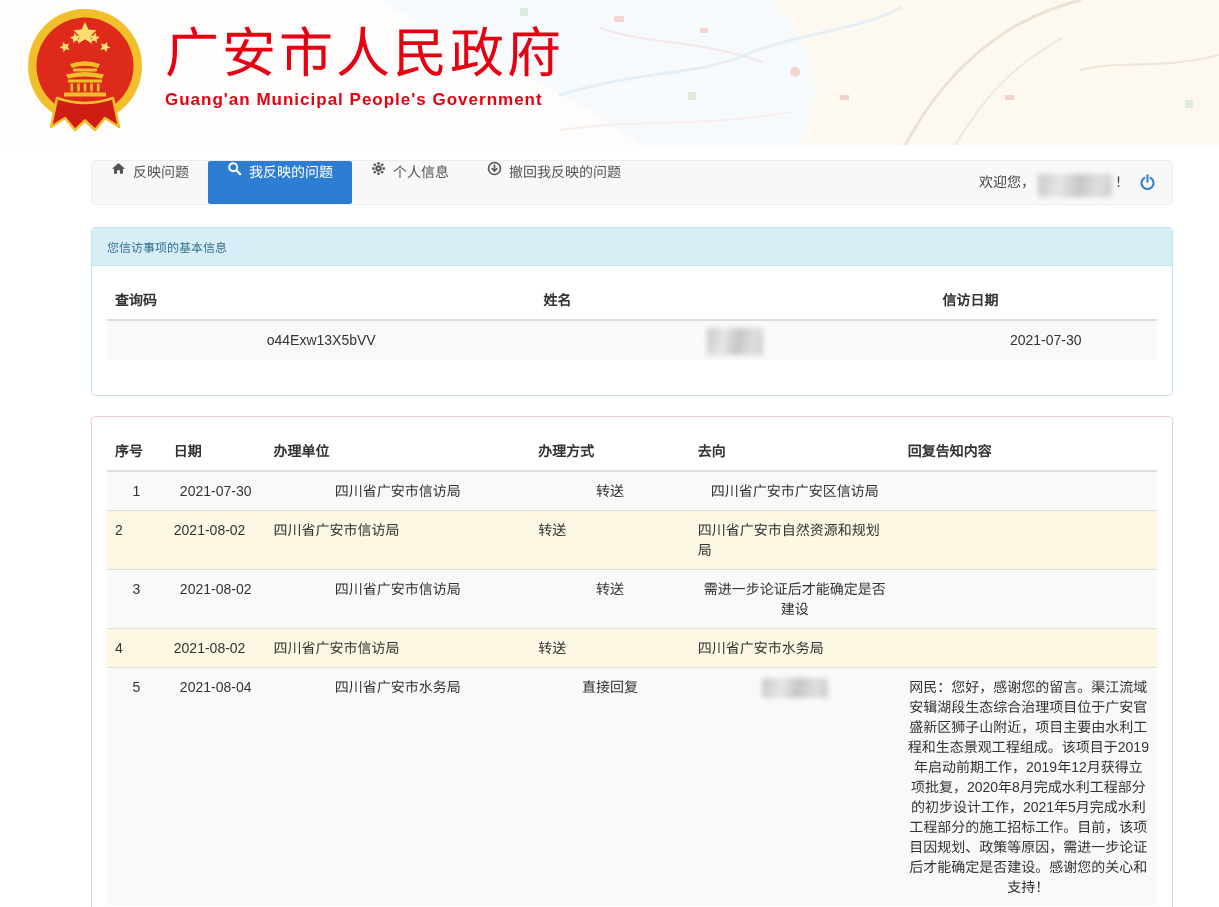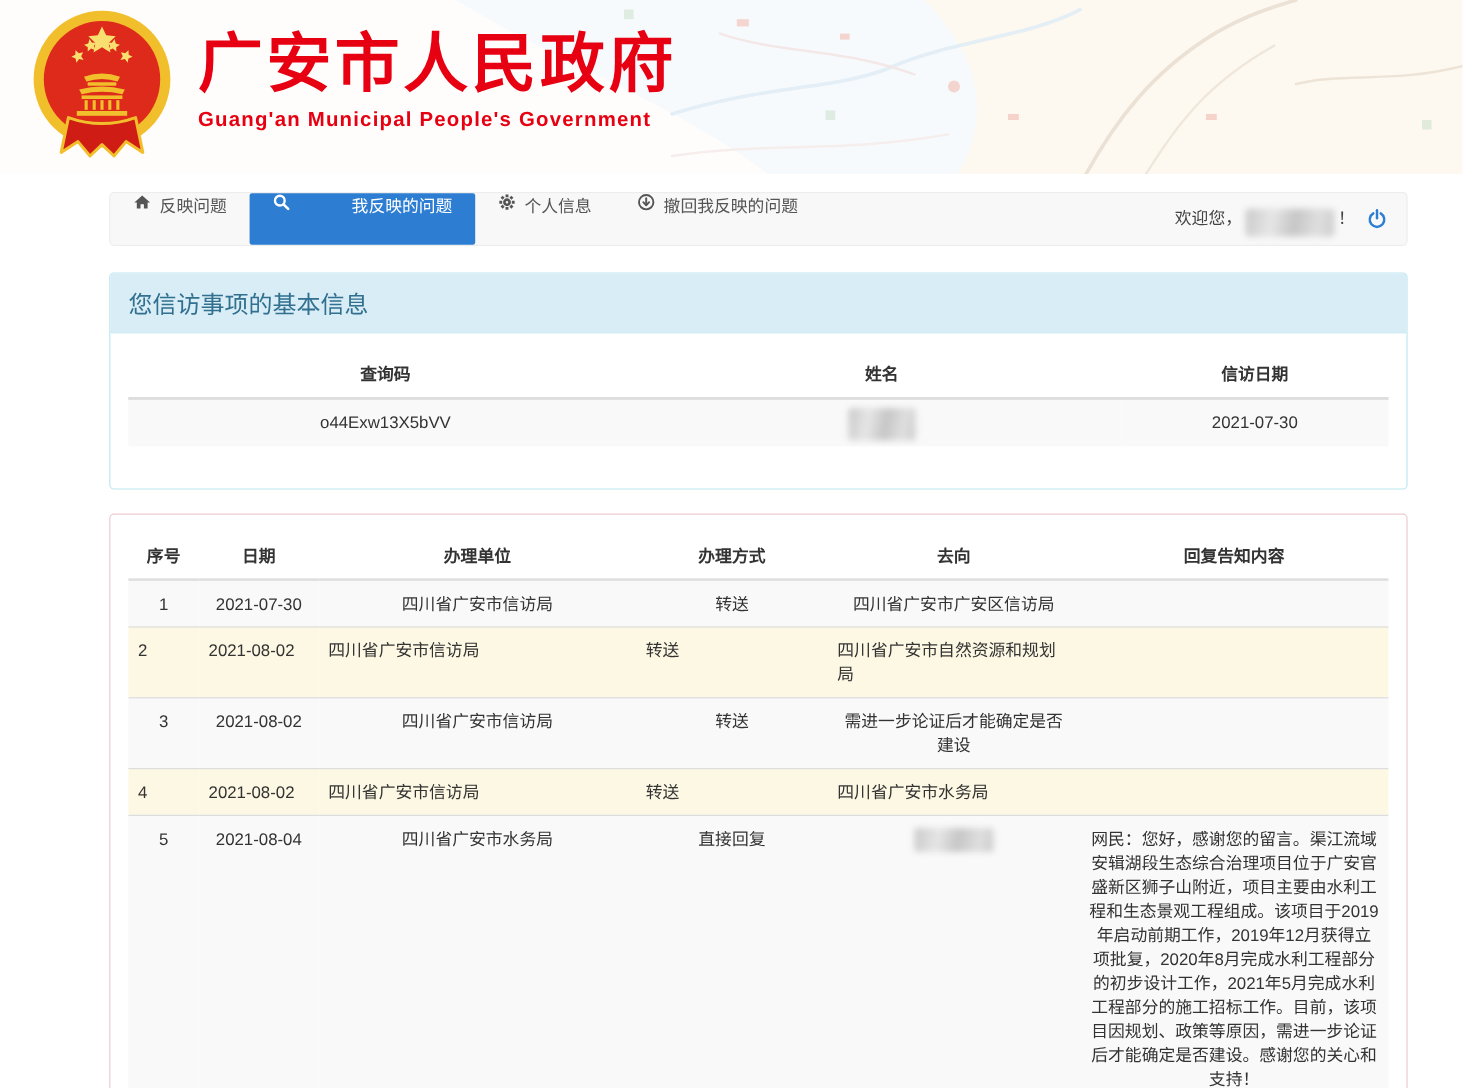--- a/index.html
+++ b/index.html
@@ -18,53 +18,53 @@
     color:var(--body-text);font-size:14px;
   }
   .page{width:1219px;height:907px;overflow:hidden;position:relative;background:#fff;}
 
   
   .site-header{position:relative;height:145px;background:#fffdfb;overflow:hidden;}
   .map-bg{position:absolute;left:0;top:0;}
   .brand{position:absolute;left:25px;top:8px;display:flex;align-items:flex-start;}
   .emblem{flex:0 0 auto;}
   .brand-text{margin-left:20px;padding-top:16px;}
-  .brand-title{font-size:54px;font-weight:bold;color:var(--brand-red);letter-spacing:3px;line-height:1.12;font-family:"Liberation Serif","DejaVu Serif",serif;}
+  .brand-title{font-size:54px;font-weight:normal;color:var(--brand-red);letter-spacing:3px;line-height:1.12;font-family:"Liberation Serif","DejaVu Serif",serif;}
   .brand-subtitle{font-size:17px;font-weight:bold;color:var(--brand-red);letter-spacing:1px;margin-top:6px;font-family:"Liberation Sans","DejaVu Sans",sans-serif;}
 
   
   .container{width:1082px;margin-left:91px;}
   .navbar{
     margin-top:15px;height:45px;background:var(--nav-bg);
     border:1px solid #ededed;border-radius:4px;
     display:flex;align-items:stretch;font-size:14px;color:var(--nav-text);
   }
   .nav-item{
     display:flex;align-items:flex-start;padding:0 19px;cursor:pointer;color:var(--nav-text);
     white-space:nowrap;
   }
   .nav-item .nav-icon{margin-right:7px;display:block;}
-  .nav-item.active{background:var(--nav-active-bg);color:var(--nav-active-text);border-radius:2px;gap:44px;}
+  .nav-item.active{background:var(--nav-active-bg);color:var(--nav-active-text);border-radius:2px;}
   .nav-right{margin-left:auto;display:flex;align-items:center;padding-right:16px;color:#444;}
   .nav-right .power{margin-left:10px;cursor:pointer;display:block;}
 
   
   .panel{background:#fff;border:1px solid;border-radius:4px;}
   .panel-info{border-color:var(--info-border);margin-top:22px;}
   .panel-danger{border-color:var(--danger-border);margin-top:20px;}
-  .panel-heading{padding:10px 15px;font-size:20px;border-bottom:1px solid;border-top-left-radius:3px;border-top-right-radius:3px;}
+  .panel-heading{padding:10px 15px;font-size:12px;border-bottom:1px solid;border-top-left-radius:3px;border-top-right-radius:3px;}
   .panel-info .panel-heading{background:var(--info-header-bg);color:var(--info-text);border-color:var(--info-border);}
   .panel-danger .panel-heading{background:var(--danger-header-bg);color:var(--danger-text);border-color:var(--danger-border);}
   .panel-body{padding:15px 15px 35px 15px;}
   .panel-danger .panel-body{padding-bottom:20px;}
 
   
   table.table{width:100%;border-collapse:collapse;table-layout:fixed;font-size:14px;color:var(--body-text);}
   table.table th{
-    text-align:center;font-weight:bold;padding:9px 8px;line-height:20px;
+    text-align:left;font-weight:bold;padding:9px 8px;line-height:20px;
     border-bottom:2px solid var(--table-border);
   }
   table.table td{
     padding:9px 8px;line-height:20px;vertical-align:top;
     border-top:1px solid var(--table-border);
   }
   tr.row-striped td{background:var(--row-striped-bg);text-align:center;}
   tr.row-warning td{background:var(--row-warning-bg);}
   td.reply-cell{line-height:21px;}
 

